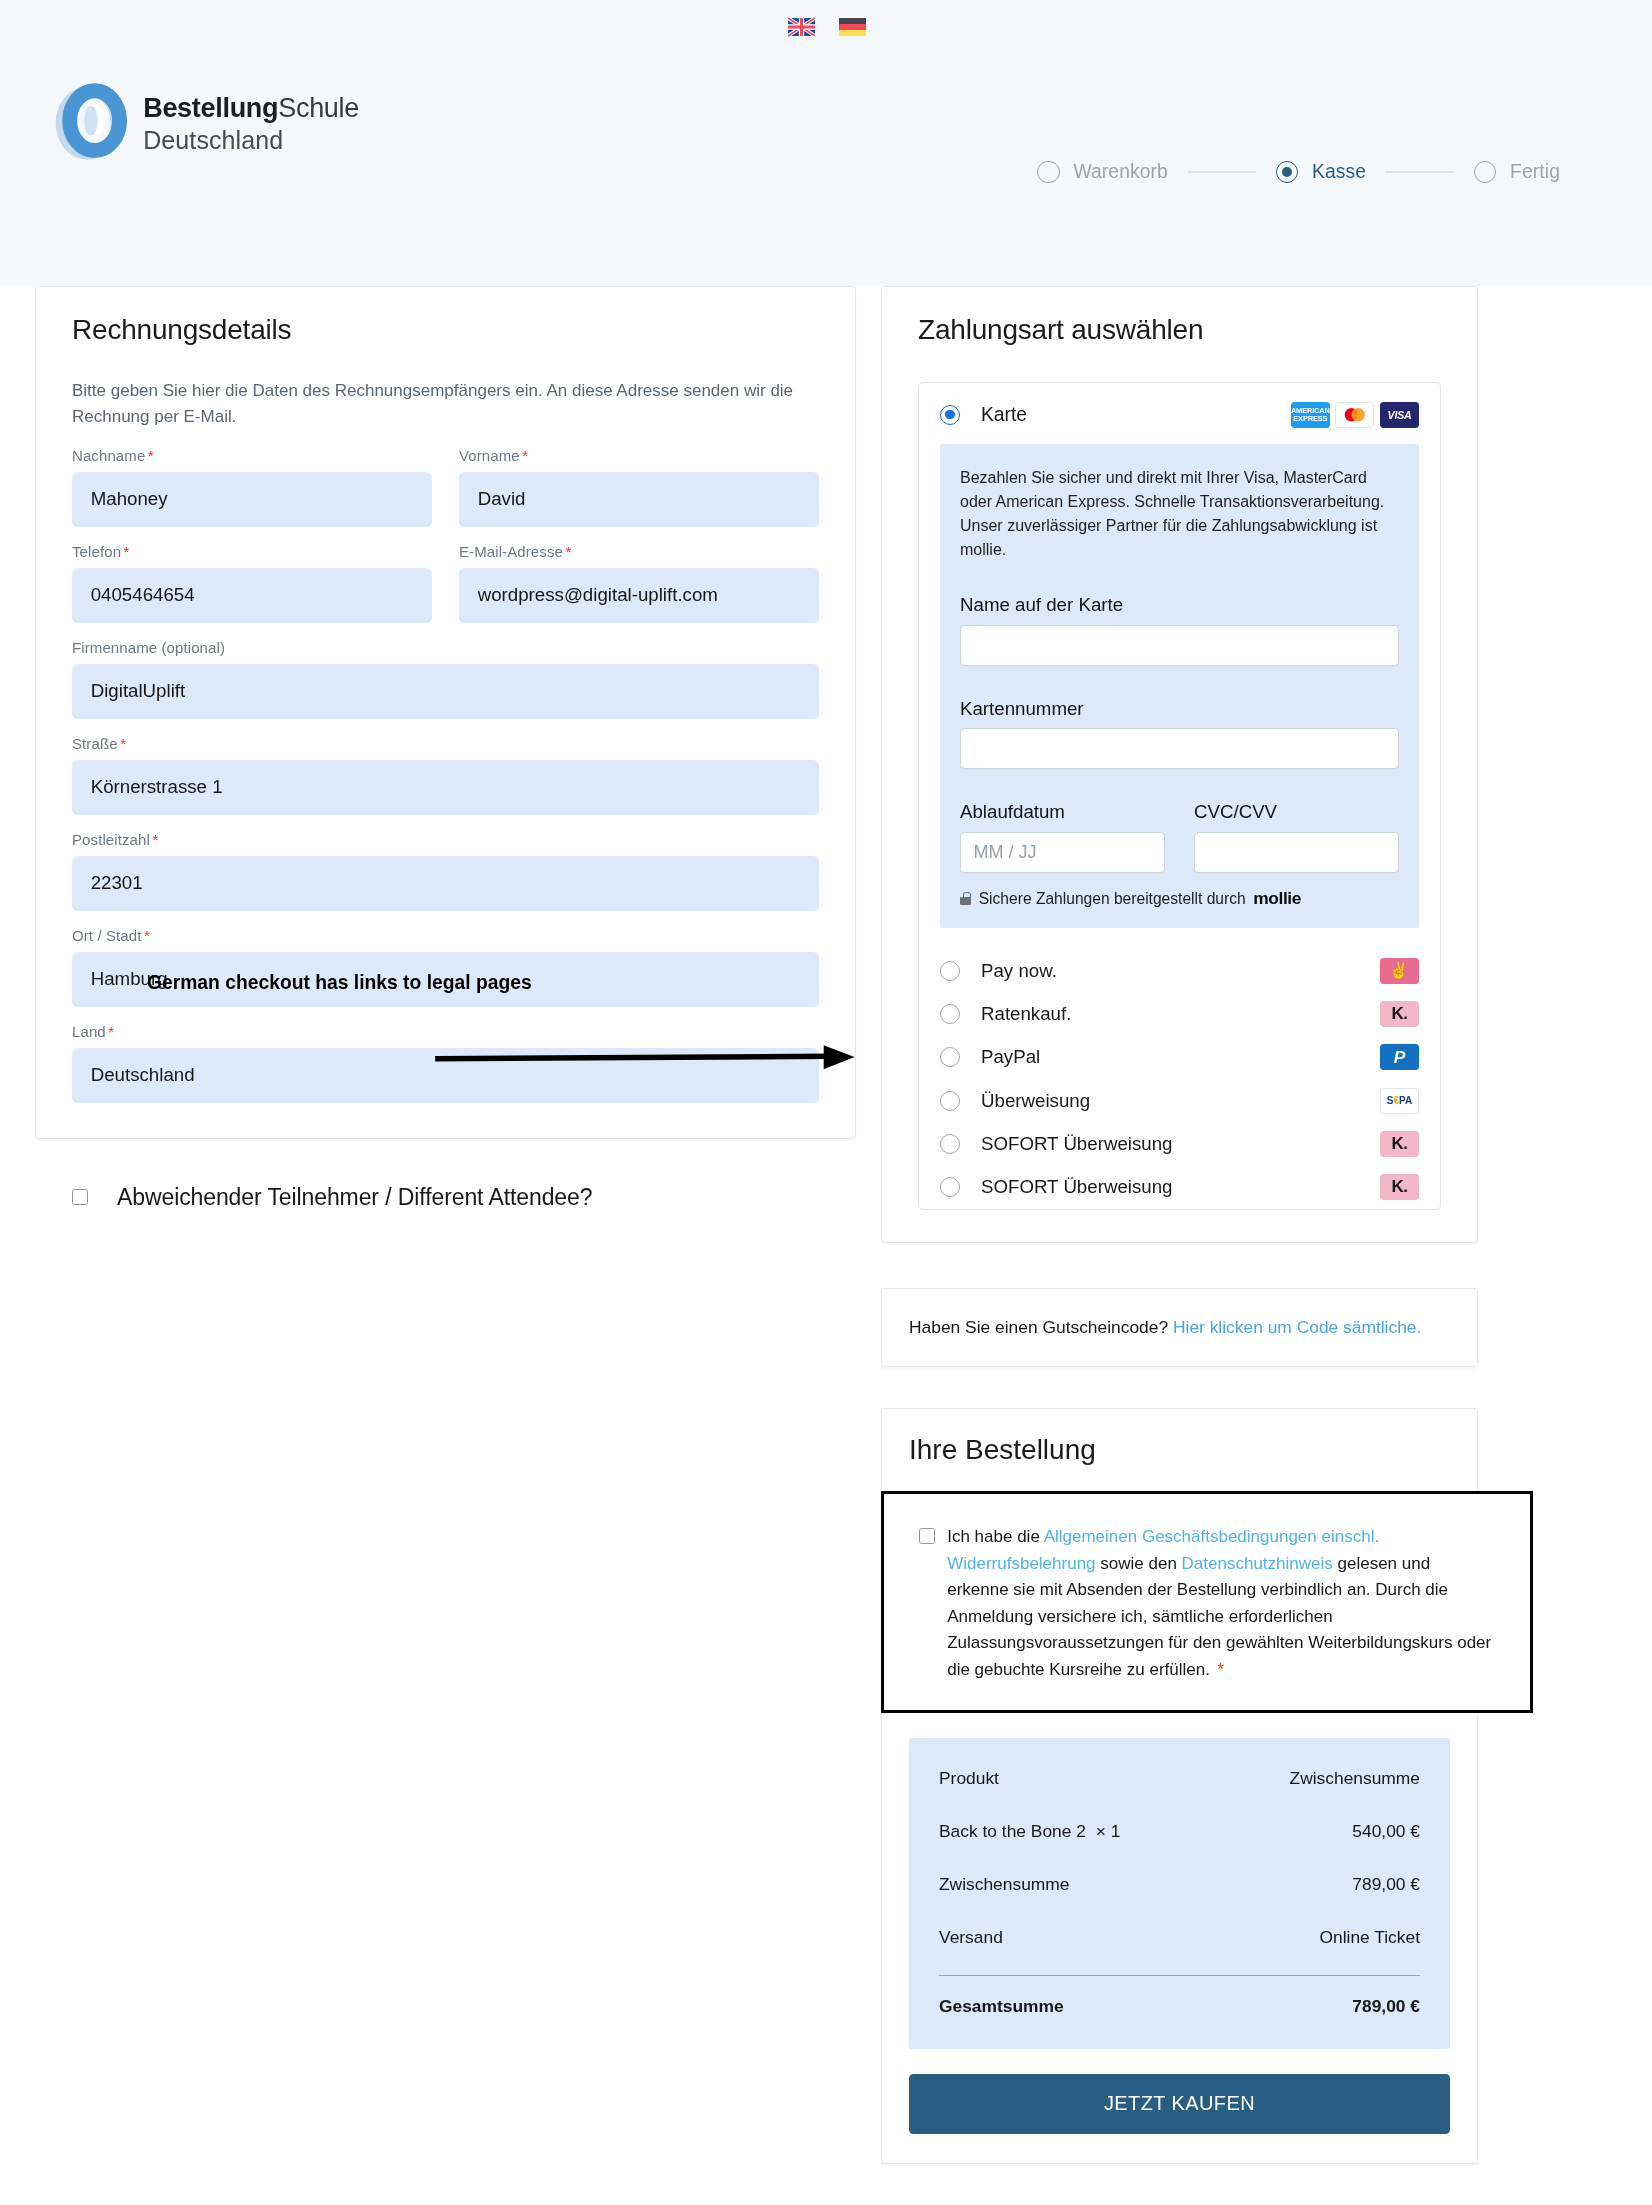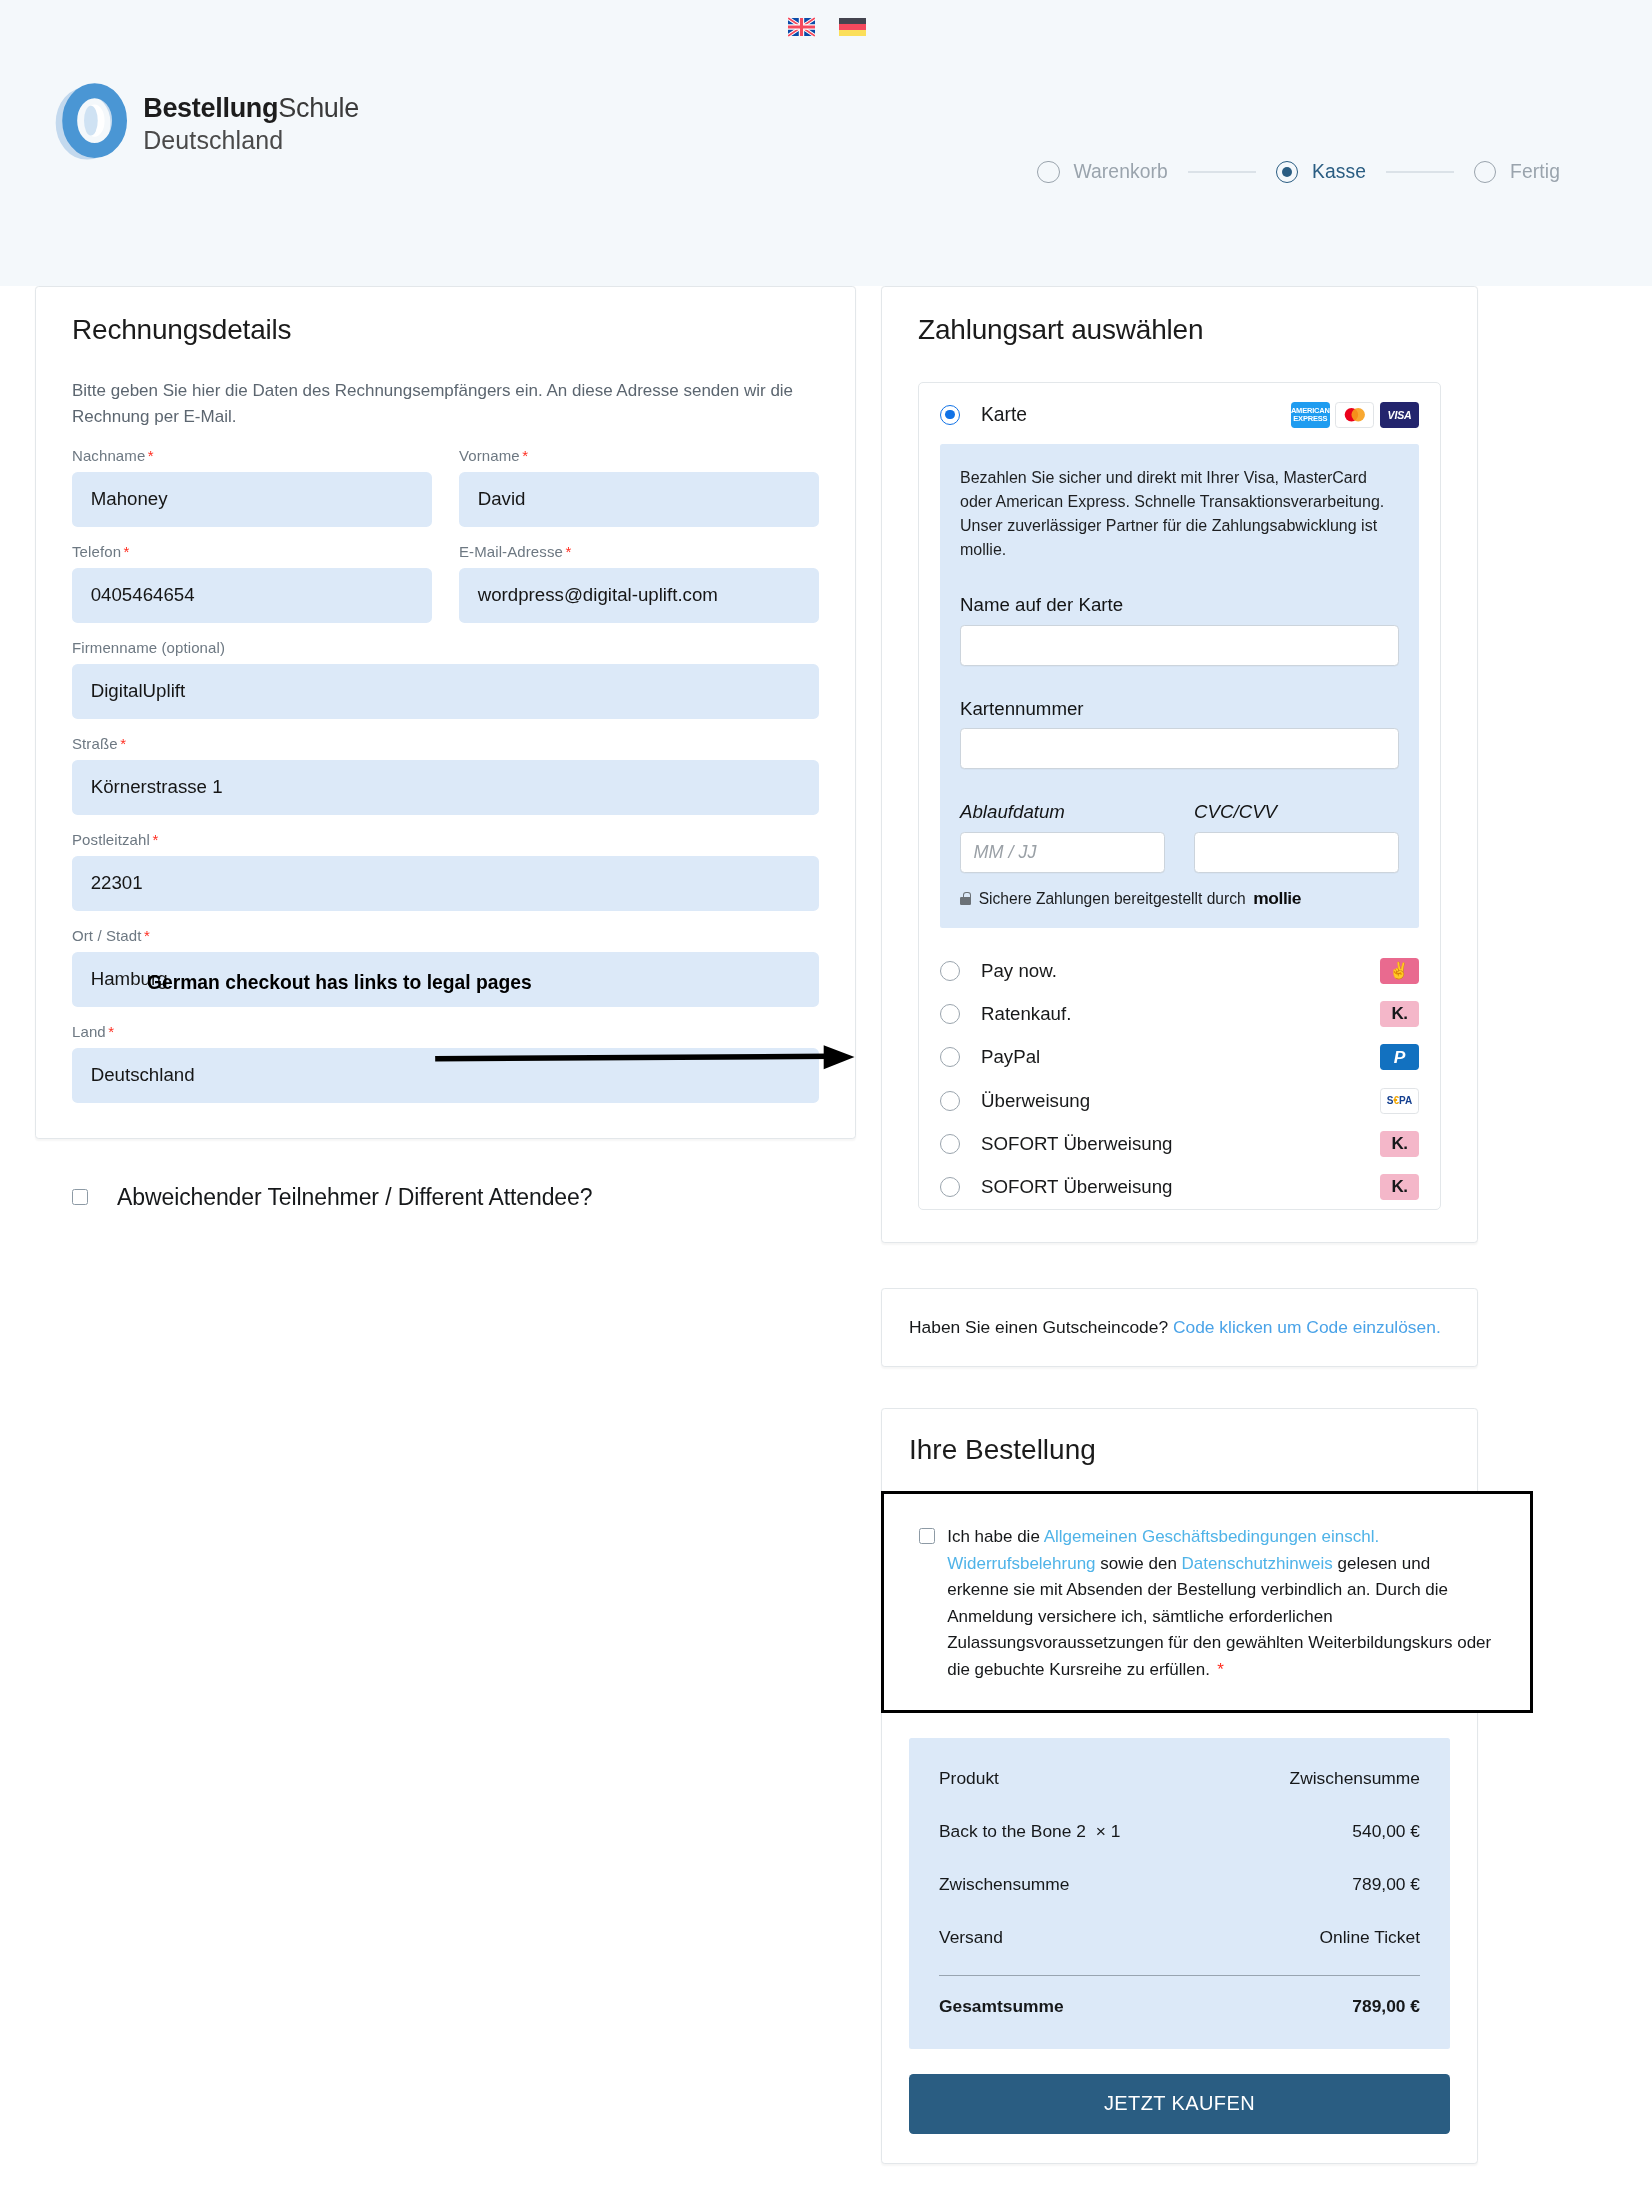--- a/index.html
+++ b/index.html
@@ -121,21 +121,21 @@
     margin:0 21px 21px 21px; background:#dce9f8; border-radius:2.5px; padding:22.4px 20px 18.7px 20px;
   }
   .card-desc { font-size:16px; line-height:1.5; color:#1d1f21; }
   .cf-label { font-size:18.7px; color:#131415; margin-top:32px; margin-bottom:8.7px;}
   .cf-input {
     height:41px; background:#fff; border:0.6px solid #ccd4dc; border-radius:4.4px;
     display:flex; align-items:center; padding:0 12.4px; font-size:18px; color:#9aa0a6;
     box-shadow:0 0.6px 0.6px rgba(0,0,0,0.05);
   }
   .cf-two { display:flex; gap:29px; }
-  .cf-two > div { flex:1;font-style:italic; }
+  .cf-two > div { flex:1; }
   .secure-line { margin-top:15px; display:flex; align-items:center; gap:7.5px; font-size:15.6px; color:#1b1d1f; }
   .lock { width:11.2px; height:13.7px; position:relative; display:inline-block; }
   .lock::before{content:"";position:absolute;left:0;bottom:0;width:11.2px;height:8px;background:#6b7177;border-radius:1.2px;}
   .lock::after{content:"";position:absolute;left:2.5px;top:0;width:6.2px;height:6.2px;border:1.9px solid #6b7177;border-bottom:none;border-radius:3.1px 3.1px 0 0;}
   .mollie { font-weight:700; font-size:17.4px; letter-spacing:-0.4px; color:#0b0c0d;}
 
   .pay-opt {
     display:flex; align-items:center; padding:8.7px 21px; gap:21px; min-height:35px;
   }
   .pay-opt .pay-name { font-size:18.7px; }
@@ -393,21 +393,21 @@
           <div class="pay-opt">
             <span class="radio"></span>
             <span class="pay-name">SOFORT Überweisung</span>
             <span class="opt-logo klarna">K.</span>
           </div>
 
         </div>
       </div>
 
       <div class="card coupon-card">
-        <div class="coupon-text"><span>Haben Sie einen Gutscheincode? </span><a>Code klicken um Code einzulösen.</a></div>
+        <div class="coupon-text"><span>Haben Sie einen Gutscheincode? </span><a>Hier klicken um Code sämtliche.</a></div>
       </div>
 
       <div class="card order-card">
         <div class="order-title">Ihre Bestellung</div>
 
         <div class="terms-box">
           <div class="terms-inner">
             <span class="terms-cb"></span>
             <div class="terms-text"><span>Ich habe die </span><a>Allgemeinen Geschäftsbedingungen einschl. Widerrufsbelehrung</a><span> sowie den </span><a>Datenschutzhinweis</a><span> gelesen und erkenne sie mit Absenden der Bestellung verbindlich an. Durch die Anmeldung versichere ich, sämtliche erforderlichen Zulassungsvoraussetzungen für den gewählten Weiterbildungskurs oder die gebuchte Kursreihe zu erfüllen. </span><span class="req">*</span></div>
           </div>

